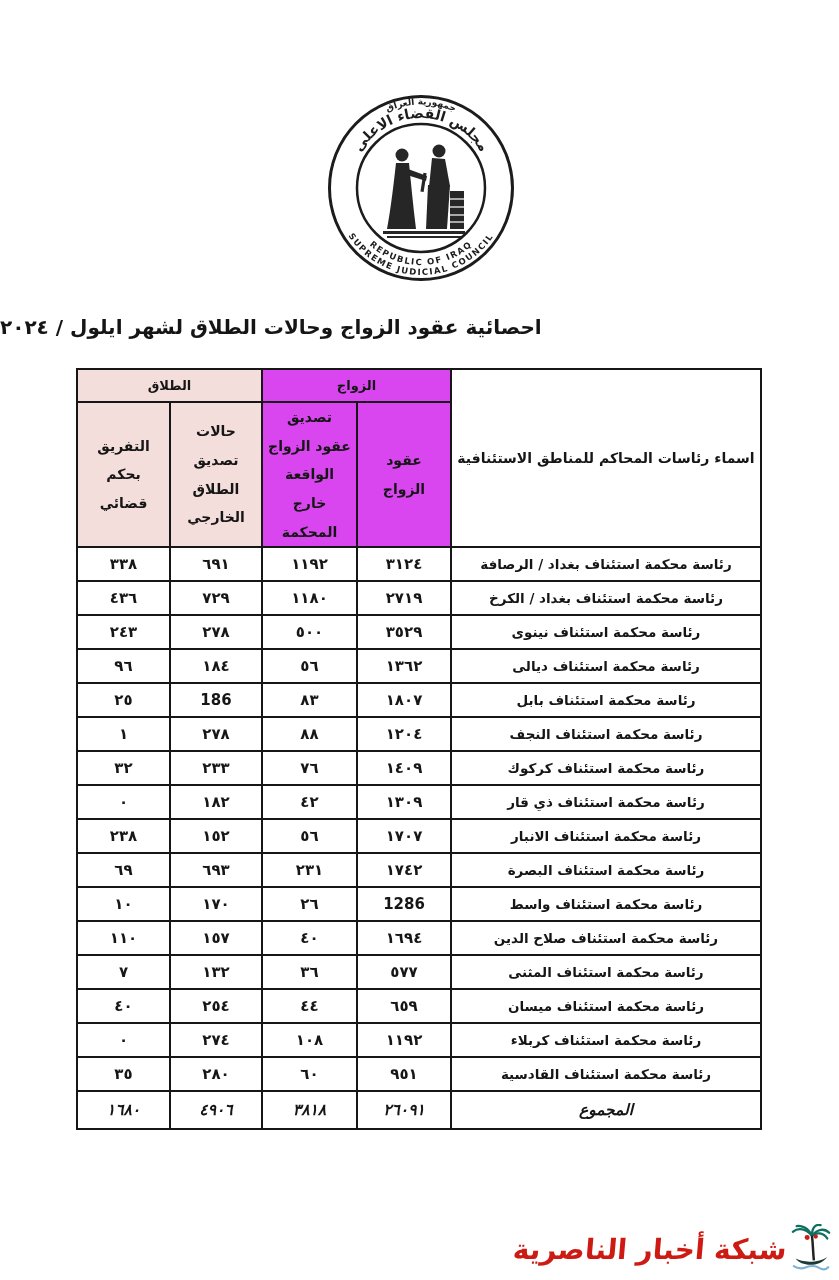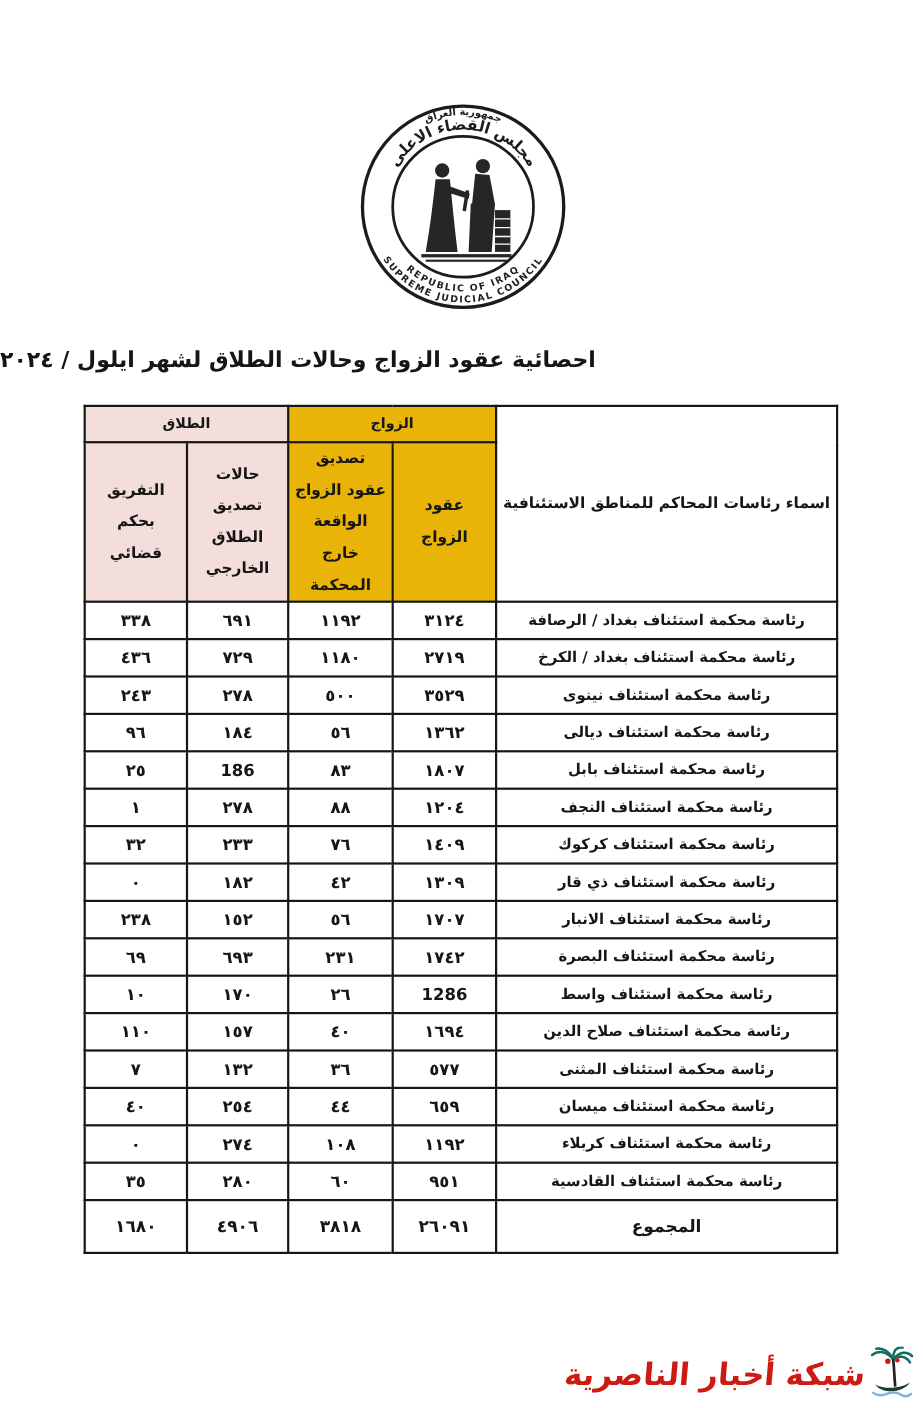--- a/index.html
+++ b/index.html
@@ -25,25 +25,25 @@
     border-collapse:collapse; table-layout:fixed; direction:rtl;
     background:#ffffff;
   }
   table.stats th, table.stats td {
     border:2px solid #161616; text-align:center; vertical-align:middle;
     font-weight:bold; color:#161616; overflow:hidden;
   }
   th.group-h { height:33px; font-size:13px; }
   th.names-h { font-size:14px; background:#ffffff; white-space:nowrap; padding:0 4px; }
   th.sub-h   { height:97px; font-size:14px; line-height:2.05; padding:0 5px; }
-  .green { background:#eab308; }
+  .green { background:#d946ef; }
   .pink  { background:#f4dedb; }
   tbody td.num-cell  { height:34px; font-size:15px; }
   tbody td.name-cell { height:34px; font-size:13.5px; white-space:nowrap; padding:0 6px; }
-  tfoot td { height:48px; font-size:15.5px; }
+  tfoot td { height:38px; font-size:15.5px;font-style:italic; }
 
   
   .watermark {
     position:absolute; top:1224px; left:6px; right:6px;
     display:flex; flex-direction:row; align-items:center; justify-content:flex-start;
     direction:rtl; gap:2px; pointer-events:none;
   }
   .watermark .wm-text {
     font-size:28px; font-weight:bold; transform:skewX(-5deg);
     letter-spacing:-1px; white-space:nowrap;

